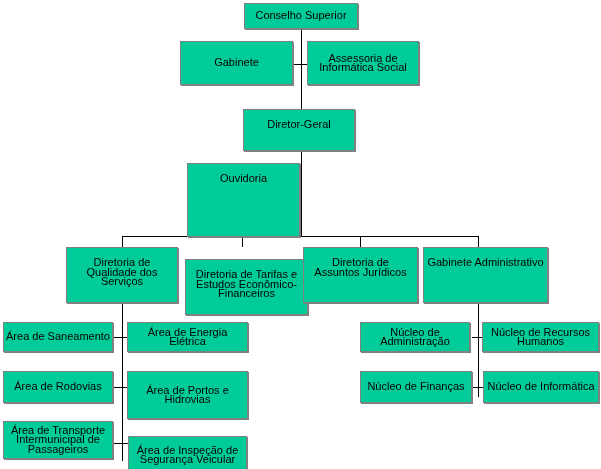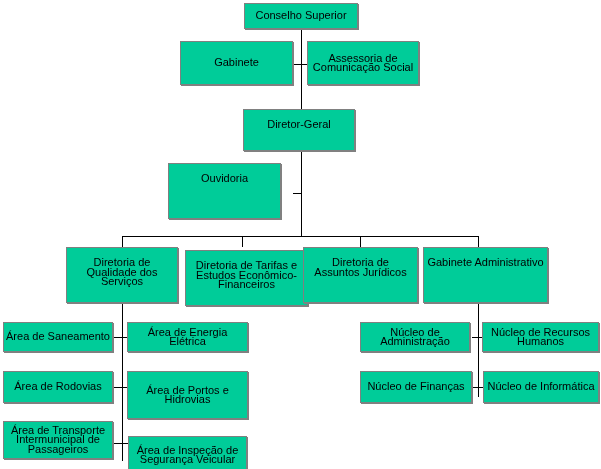--- a/index.html
+++ b/index.html
@@ -58,29 +58,29 @@
   <div class="line" style="left:113px;top:387px;width:15px;height:1px"></div>
   <div class="line" style="left:113px;top:443px;width:16px;height:1px"></div>
   <div class="line" style="left:478px;top:303px;width:1px;height:94px"></div>
   <div class="line" style="left:472px;top:337px;width:11px;height:1px"></div>
   <div class="line" style="left:472px;top:387px;width:12px;height:1px"></div>
 
   <div class="node" style="left:244px;top:3px;width:114px;height:26px">Conselho Superior</div>
 
   <div class="node" style="left:180px;top:41px;width:113px;height:44px">Gabinete</div>
   <div class="node" style="left:307px;top:41px;width:112px;height:44px">Assessoria de
-Comunicação Social</div>
+Informática Social</div>
 
   <div class="node top-align" style="left:243px;top:109px;width:112px;height:42px">Diretor-Geral</div>
 
-  <div class="node top-align" style="left:168px;top:163px;width:113px;height:56px">Ouvidoria</div>
+  <div class="node top-align" style="left:187px;top:163px;width:113px;height:74px">Ouvidoria</div>
 
   <div class="node top-align" style="left:66px;top:247px;width:112px;height:56px">Diretoria de
 Qualidade dos Serviços</div>
-  <div class="node top-align" style="left:185px;top:250px;width:123px;height:56px">Diretoria de Tarifas e
+  <div class="node top-align" style="left:185px;top:259px;width:123px;height:56px">Diretoria de Tarifas e
 Estudos Econômico-
 Financeiros</div>
   <div class="node top-align" style="left:303px;top:247px;width:115px;height:56px">Diretoria de
 Assuntos Jurídicos</div>
   <div class="node top-align" style="left:423px;top:247px;width:125px;height:56px">Gabinete Administrativo</div>
 
   <div class="node" style="left:127px;top:322px;width:121px;height:30px">Área de Energia Elétrica</div>
   <div class="node" style="left:3px;top:322px;width:110px;height:30px">Área de Saneamento</div>
   <div class="node" style="left:3px;top:371px;width:110px;height:32px">Área de Rodovias</div>
   <div class="node" style="left:127px;top:371px;width:121px;height:48px">Área de Portos e Hidrovias</div>

